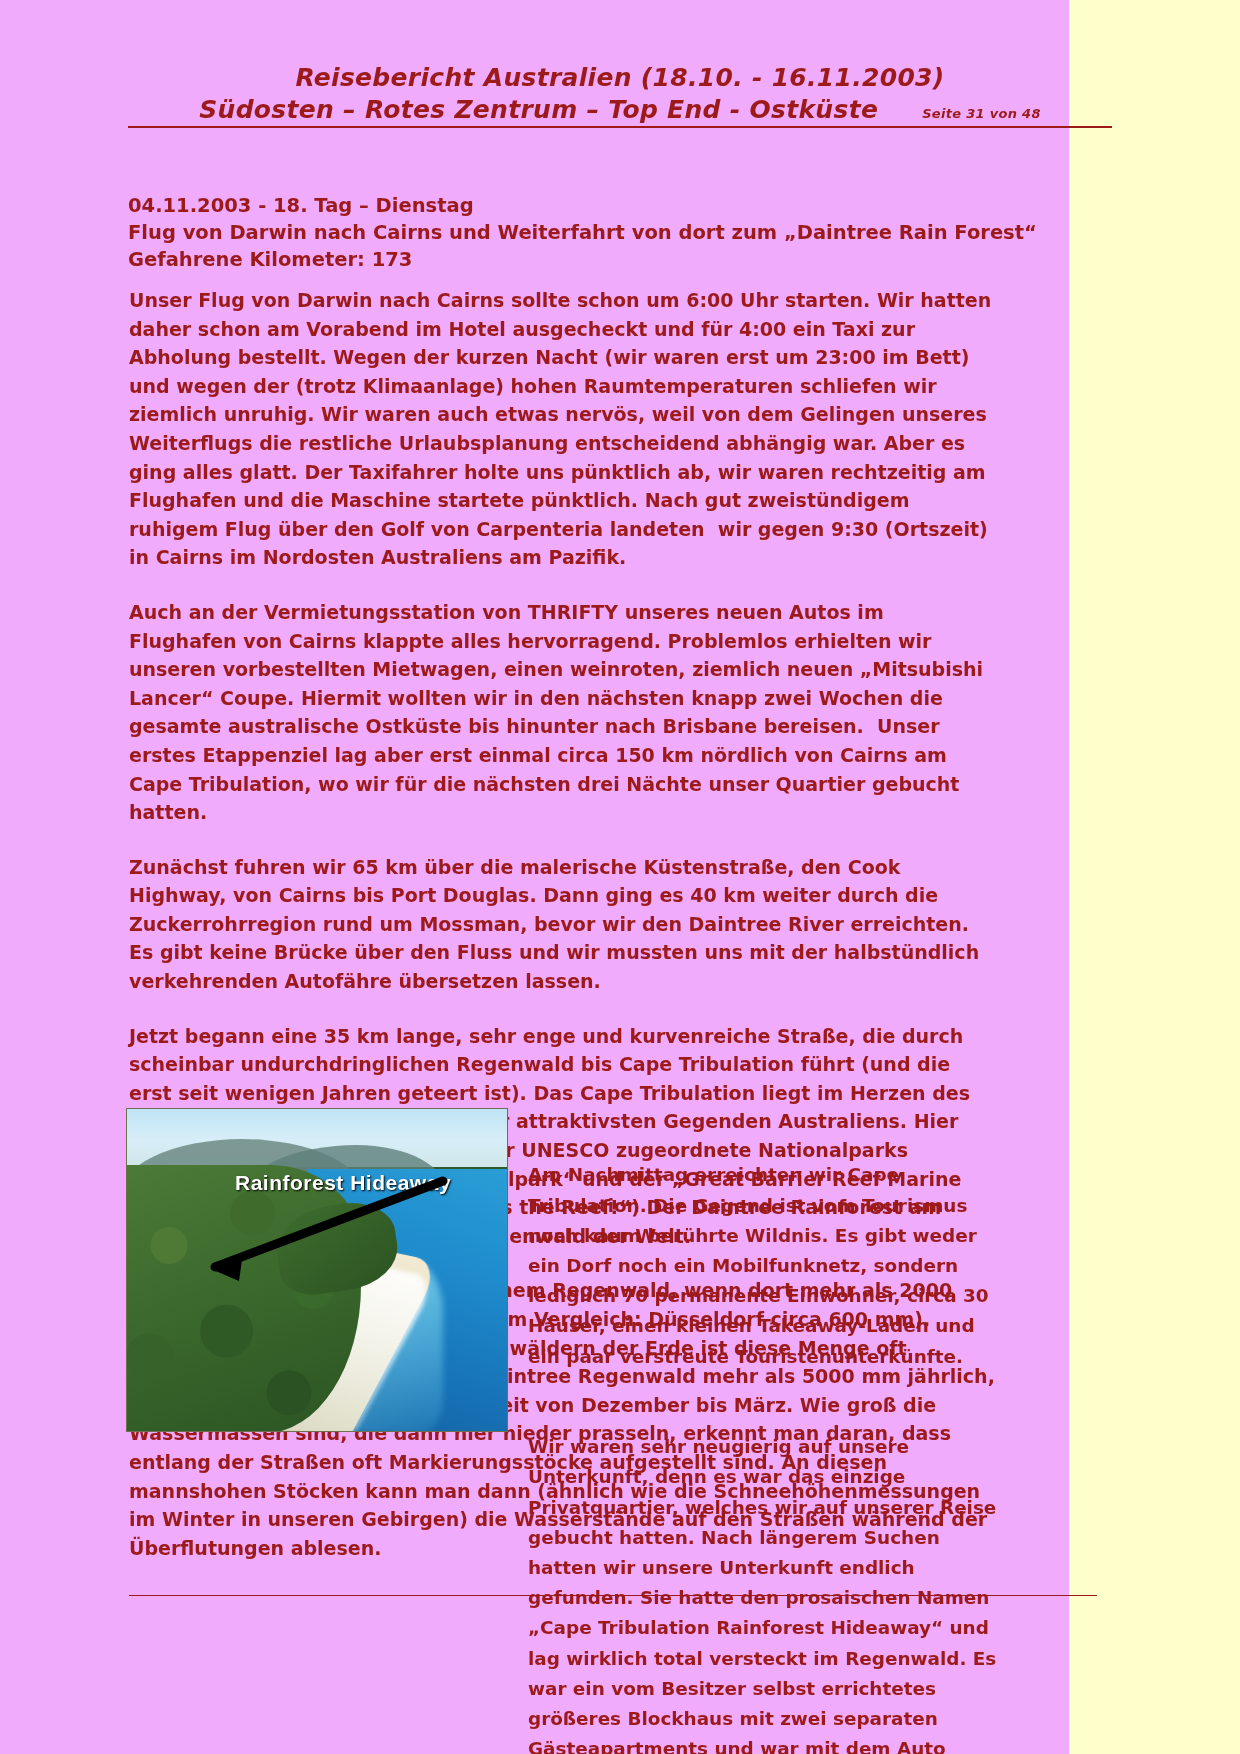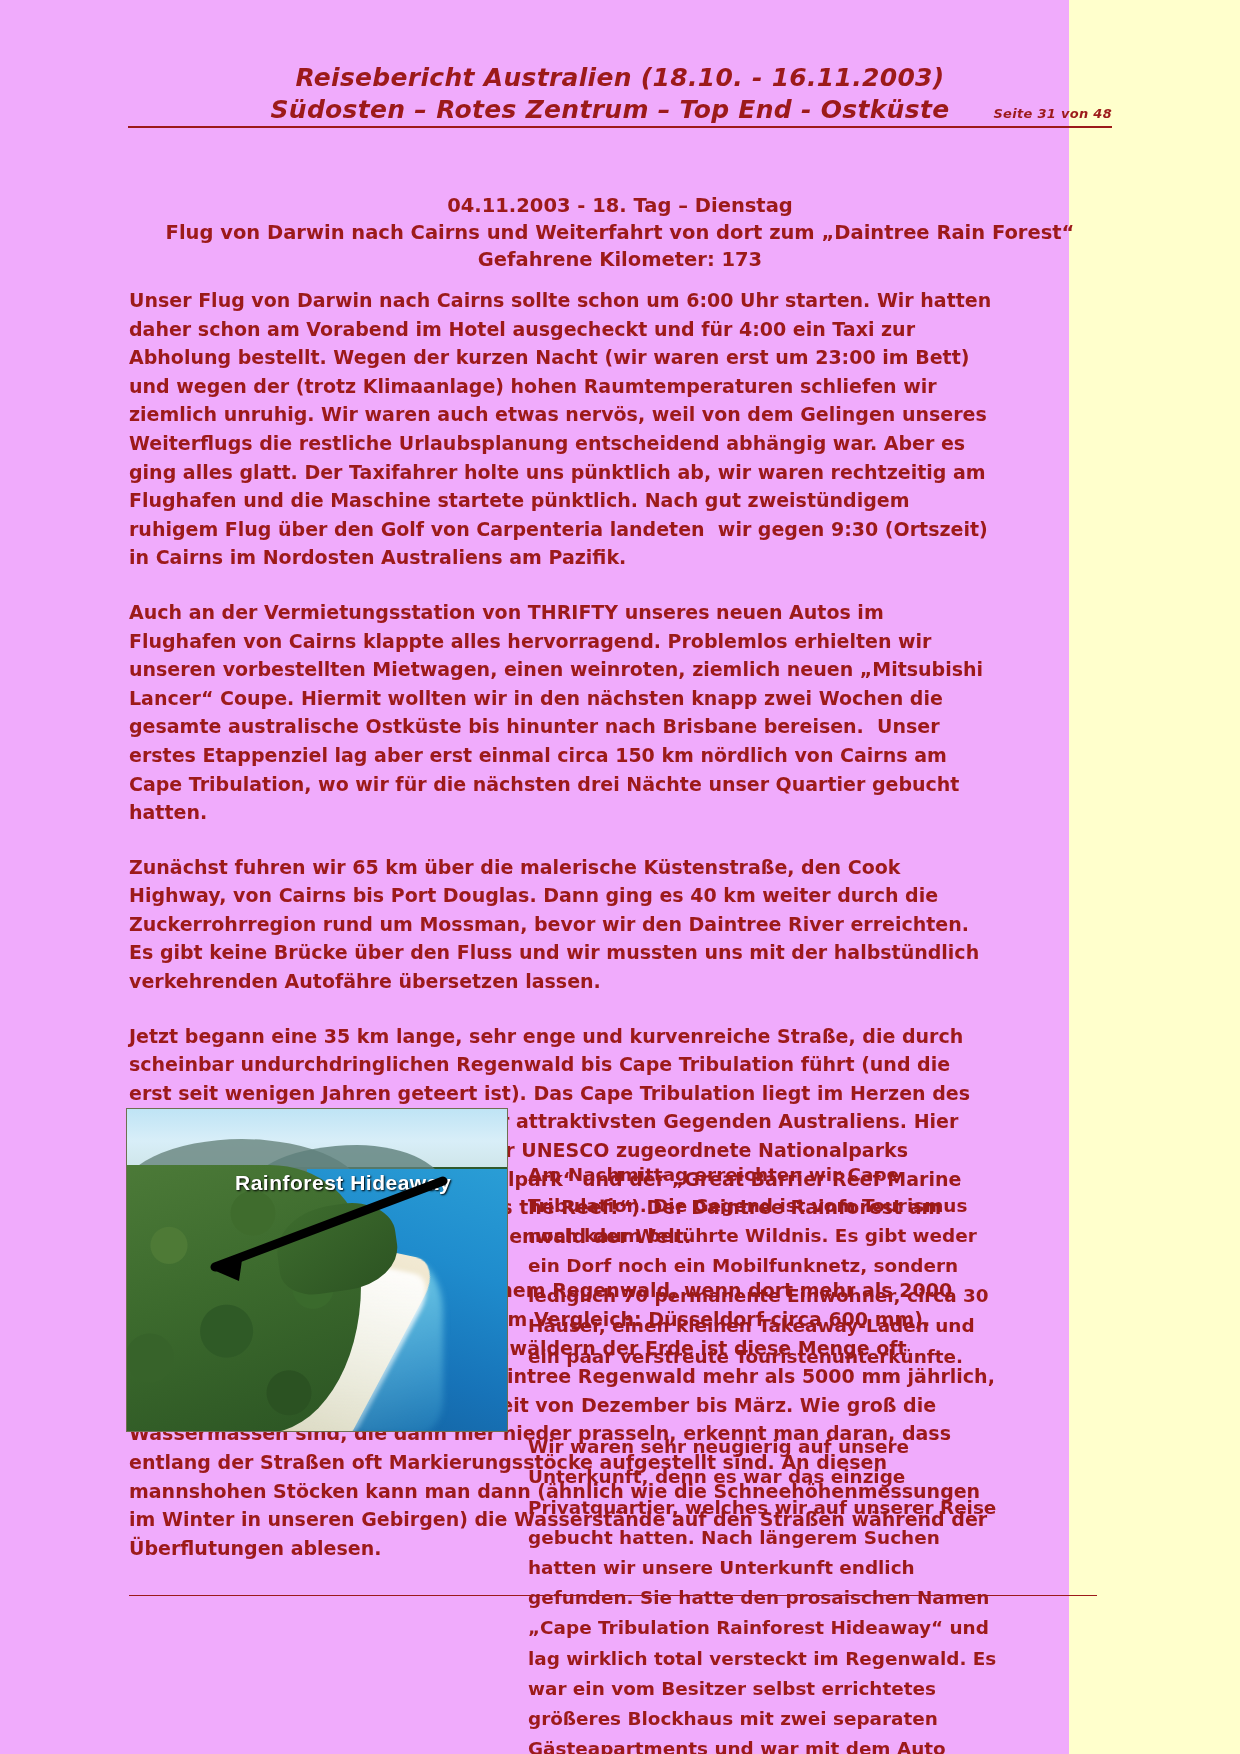--- a/index.html
+++ b/index.html
@@ -44,21 +44,21 @@
   .header-line1 {
     font-size: 25px;
     line-height: 32px;
   }
   .header-line2 {
     font-size: 25px;
     line-height: 32px;
     position: relative;
     display: flex;
     align-items: baseline;
-    justify-content: flex-end;
+    justify-content: center;
   }
   .header-sub {
     display: inline-block;
   }
   .header-page {
     font-size: 13px;
     font-style: italic;
     font-weight: bold;
     margin-left: 44px;
     white-space: nowrap;
@@ -71,21 +71,21 @@
     height: 2px;
     background: #9c1a1a;
   }
 
   
   .daytitle {
     position: absolute;
     left: 128px;
     top: 192px;
     width: 984px;
-    text-align: center;
+    text-align: left;
     font-weight: bold;
     color: #9c1a1a;
     font-size: 19.5px;
     line-height: 27px;
   }
   .daytitle div { white-space: nowrap; }
 
   
   .body-col {
     position: absolute;

